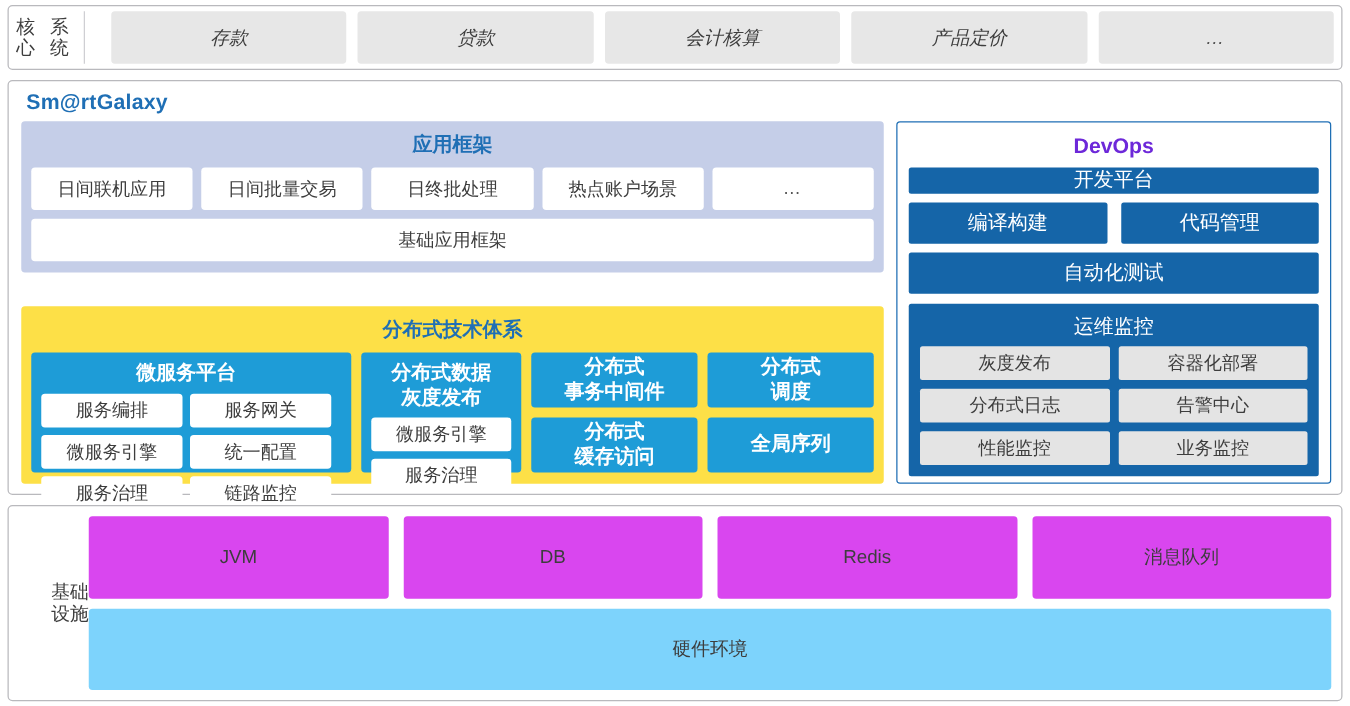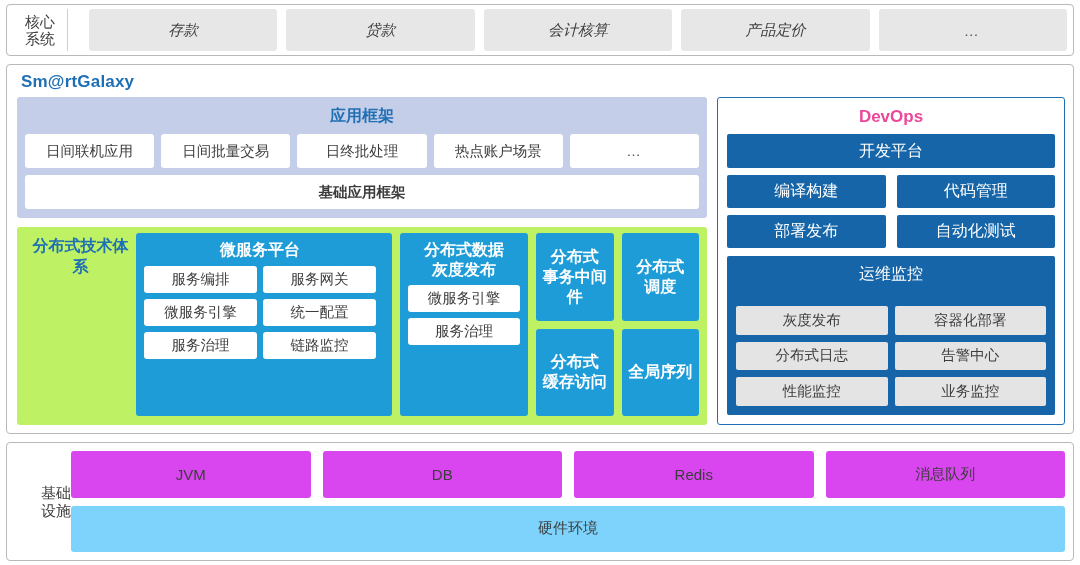--- a/index.html
+++ b/index.html
@@ -36,21 +36,20 @@
   .core-row {
     height: 52px;
     display: flex;
     align-items: stretch;
     padding: 4px 6px;
   }
   .core-label {
     width: 54px;
     flex: 0 0 54px;
     display: flex;
-    flex-direction: column;
     align-items: center;
     justify-content: center;
     font-size: 15px;
     color: #3d3d3d;
     line-height: 1.15;
     border-right: 1px solid #cfcfd3;
     margin-right: 21px;
   }
   .core-boxes {
     flex: 1 1 auto;
@@ -70,21 +69,21 @@
   }
   .core-box.ellipsis {
     font-size: 15px;
     letter-spacing: 2px;
     color: #555;
   }
 
   
   .galaxy-panel {
     flex: 0 0 auto;
-    height: 370px;
+    height: 332px;
     padding: 6px 8px 8px 10px;
     display: flex;
     flex-direction: column;
   }
   .galaxy-title {
     font-size: 17px;
     font-weight: bold;
     color: #1f6fb5;
     letter-spacing: 0.2px;
     margin: 1px 0 5px 4px;
@@ -141,33 +140,33 @@
   .appfw-base {
     margin-top: 7px;
     background: #ffffff;
     border-radius: 3px;
     height: 34px;
     display: flex;
     align-items: center;
     justify-content: center;
     font-size: 14.5px;
     color: #3d3d3d;
-    font-weight: bold;
   }
 
   
   .dist {
-    background: #bef264;
+    background: #fde047;
     border-radius: 3px;
     padding: 6px 8px 9px 8px;
     box-sizing: border-box;
     flex: 1 1 auto;
     display: flex;
-    flex-direction: row;
+    flex-direction: column;
     min-height: 0;
+    margin-top: 18px;
   }
   .dist-title {
     text-align: center;
     font-size: 16px;
     font-weight: bold;
     color: #1f6fb5;
     padding: 3px 0 7px 0;
   }
   .dist-cols {
     flex: 1 1 auto;
@@ -253,21 +252,21 @@
     border-radius: 3px;
     background: #ffffff;
     padding: 5px 9px 9px 9px;
     display: flex;
     flex-direction: column;
   }
   .devops-title {
     text-align: center;
     font-size: 17px;
     font-weight: bold;
-    color: #ec4899;
+    color: #6d28d9;
     padding: 4px 0 7px 0;
   }
   .devops-bar {
     background: #1565a8;
     border-radius: 2px;
     height: 34px;
     display: flex;
     align-items: center;
     justify-content: center;
     color: #ffffff;
@@ -296,21 +295,21 @@
     border-radius: 2px;
     padding: 5px 9px 9px 9px;
     flex: 1 1 auto;
     display: flex;
     flex-direction: column;
   }
   .ops-title {
     text-align: center;
     color: #ffffff;
     font-size: 16px;
-    padding: 3px 0 21px 0;
+    padding: 3px 0 5px 0;
   }
   .ops-grid {
     display: grid;
     grid-template-columns: 1fr 1fr;
     gap: 7px;
     flex: 1 1 auto;
   }
   .ops-chip {
     background: #e4e4e4;
     border-radius: 2px;
@@ -477,21 +476,20 @@
       <div class="galaxy-right">
         <div class="devops">
           <div class="devops-title">DevOps</div>
           <div class="devops-bar">开发平台</div>
 
           <div class="devops-row">
             <div class="devops-cell">编译构建</div>
             <div class="devops-cell">代码管理</div>
           </div>
           <div class="devops-row">
-            <div class="devops-cell">部署发布</div>
             <div class="devops-cell">自动化测试</div>
           </div>
 
           <div class="ops-block">
             <div class="ops-title">运维监控</div>
             <div class="ops-grid">
               <div class="ops-chip">灰度发布</div>
               <div class="ops-chip">容器化部署</div>
               <div class="ops-chip">分布式日志</div>
               <div class="ops-chip">告警中心</div>

